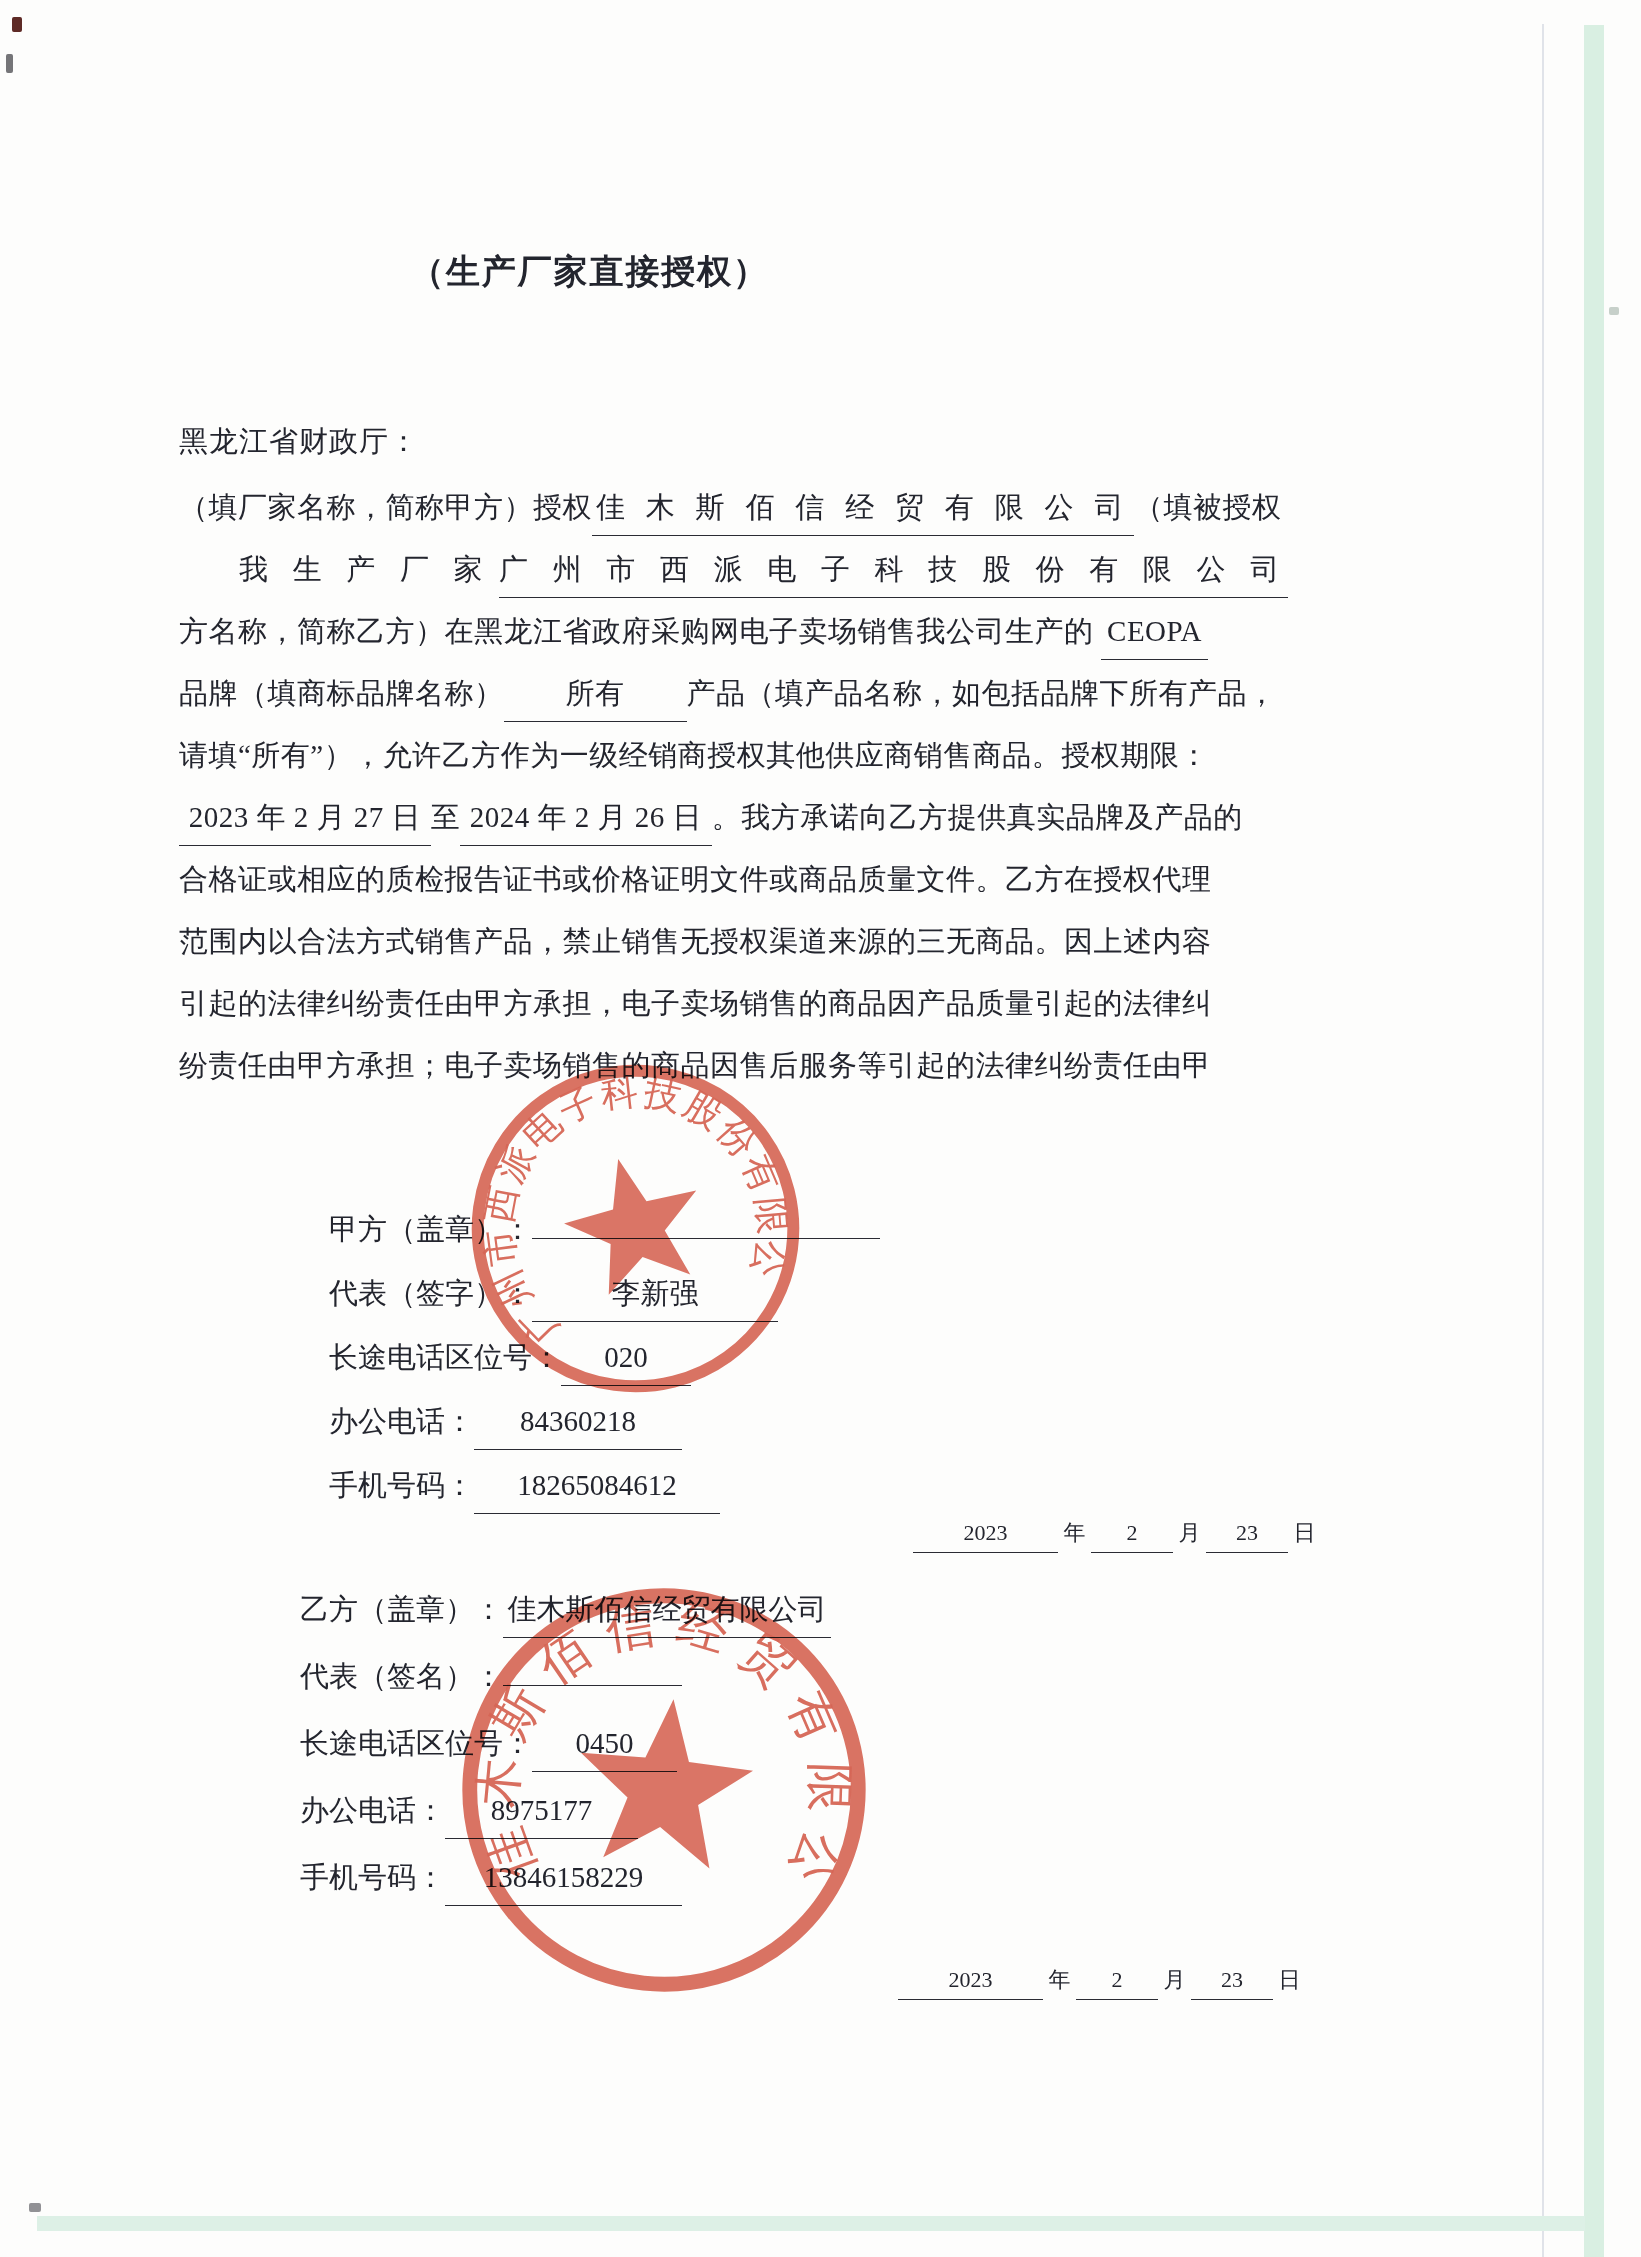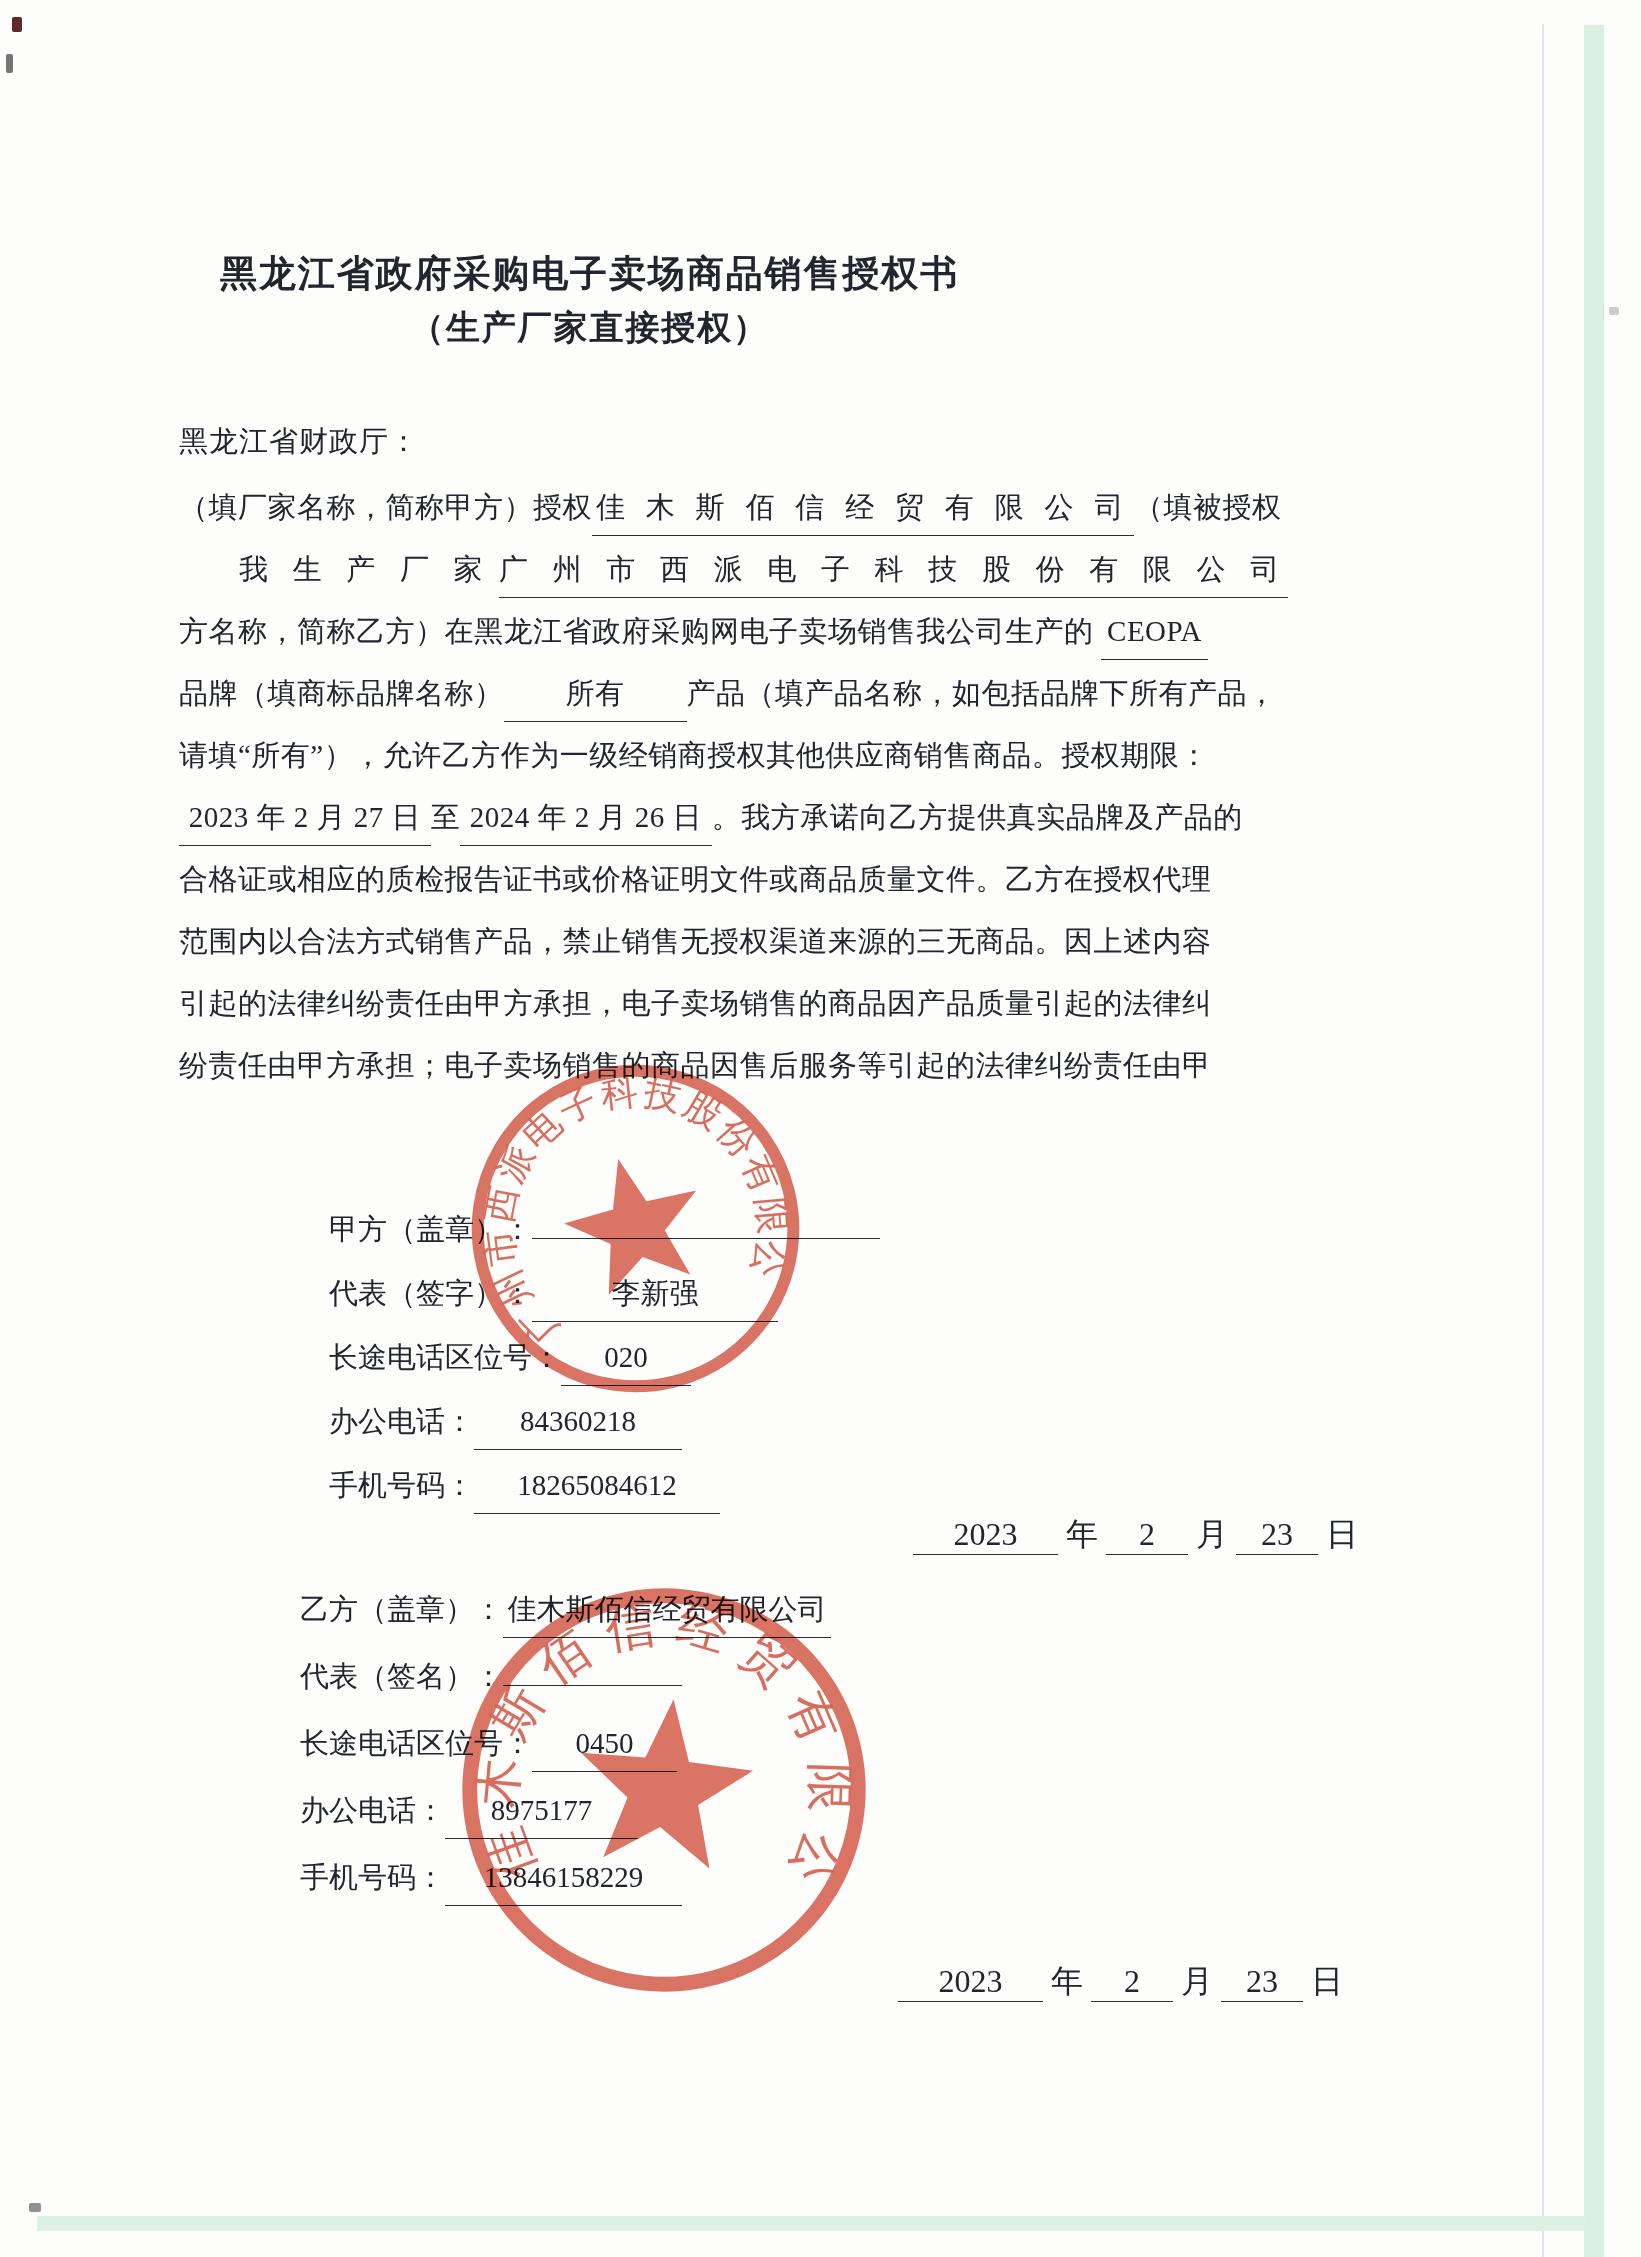--- a/index.html
+++ b/index.html
@@ -43,41 +43,40 @@
   .fill-all{min-width:183px;}
   .fill-date{padding:0 9.7px;}
 
   .party{position:absolute;font-size:29px;}
   .party .row{white-space:nowrap;}
   .party-a{left:150px;top:951px;}
   .party-a .row{height:64px;line-height:64px;}
   .party-b{left:121px;top:1330px;}
   .party-b .row{height:67px;line-height:67px;}
 
-  .dateline{position:absolute;font-size:32px;white-space:nowrap;}
+  .dateline{position:absolute;font-size:22px;white-space:nowrap;}
   .date-a{left:734px;top:1267px;}
   .date-b{left:719px;top:1714px;}
   .du{display:inline-block;border-bottom:1.9px solid #2a2b33;text-align:center;line-height:39px;}
   .du.yr{min-width:145px;}
   .du.mo{min-width:82px;}
   .du.dy{min-width:82px;}
 
   .stamp{position:absolute;mix-blend-mode:multiply;opacity:.82;}
   .stamp-a{left:452px;top:1045px;width:367px;height:367px;transform:rotate(-14deg);}
   .stamp-b{left:446px;top:1572px;width:436px;height:436px;transform:rotate(6deg);}
 </style>
 </head>
 <body>
 
 <div class="paper">
 
   <div class="doc">
 
     <div class="title-wrap">
-      <div class="title">黑龙江省政府采购电子卖场商品销售授权书</div>
       <div class="subtitle">（生产厂家直接授权）</div>
     </div>
 
     <div class="salutation">黑龙江省财政厅：</div>
 
     <div class="para">
       <div class="pline">
         <span>（填厂家名称，简称甲方）授权</span><span class="u fill-b">佳 木 斯 佰 信 经 贸 有 限 公 司</span><span>（填被授权</span>
       </div>
       <div class="pline">

